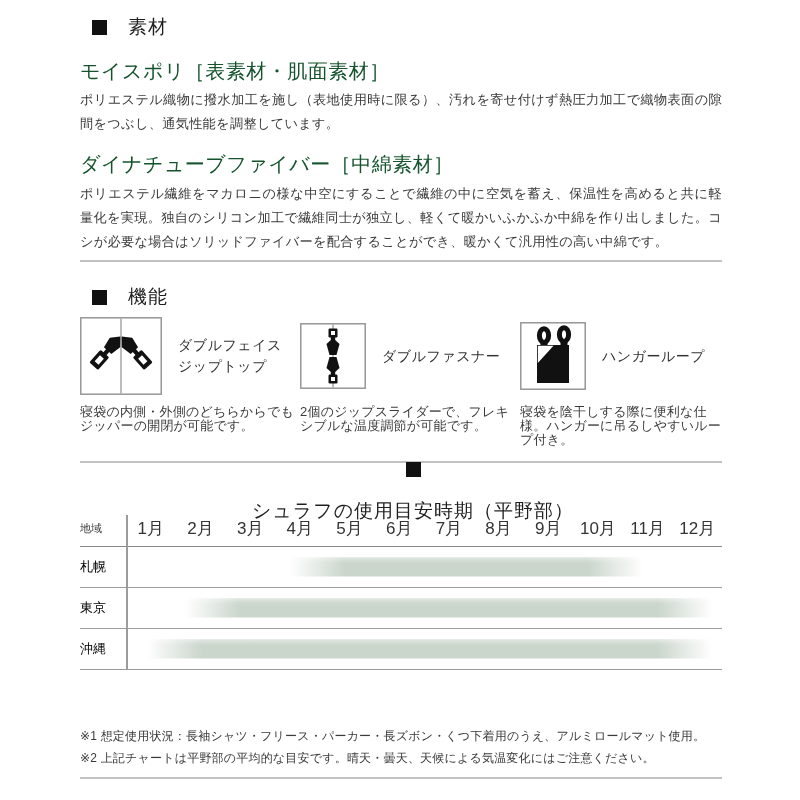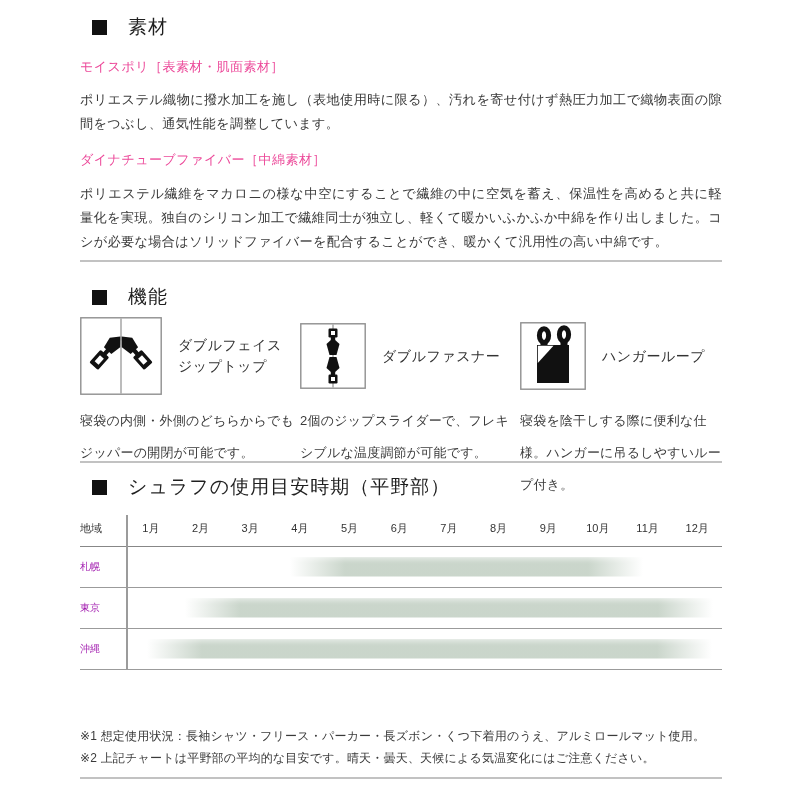--- a/index.html
+++ b/index.html
@@ -12,41 +12,41 @@
   .page{position:relative;width:800px;height:800px;background:#fff;overflow:hidden;}
   .abs{position:absolute;left:80px;width:642px;}
 
   
   .sec-heading{
     display:flex;align-items:center;gap:21px;
     font-size:19px;font-weight:500;color:#1f1f1f;letter-spacing:1px;padding-left:12px;
   }
   .sq{width:15px;height:15px;background:#111;flex:0 0 auto;}
 
-  .sub-title{font-size:13px;color:#ec4899;letter-spacing:0.5px;}
+  .sub-title{font-size:20px;color:#14532d;letter-spacing:0.5px;}
   .body-text{font-size:13.2px;line-height:24px;color:#3a3a3a;letter-spacing:0.3px;text-align:justify;}
 
   .divider{height:2px;background:#c2c2c2;}
 
   
   .feat-col{position:absolute;top:316px;}
   .feat-top{display:flex;align-items:center;gap:16px;height:80px;}
   .feat-label{font-size:14px;line-height:21px;color:#333;letter-spacing:0.5px;}
-  .feat-desc{margin-top:9px;font-size:13px;line-height:32px;color:#3a3a3a;letter-spacing:0.2px;}
+  .feat-desc{margin-top:9px;font-size:13px;line-height:14px;color:#3a3a3a;letter-spacing:0.2px;}
   .icon-box{flex:0 0 auto;display:block;}
 
   
   .chart{position:absolute;left:80px;top:512px;width:642px;}
   .vline{position:absolute;left:46px;top:3px;bottom:0;width:1.5px;background:#9b9b9b;}
   .chart-header{height:33.5px;display:flex;border-bottom:1.5px solid #878787;}
   .axis-corner{width:46px;display:flex;align-items:center;font-size:11px;color:#333;}
   .months{flex:1;display:flex;}
-  .month{flex:1;display:flex;align-items:center;justify-content:center;font-size:11px;color:#333;}
+  .month{flex:1;display:flex;align-items:center;justify-content:center;font-size:17px;color:#333;}
   .chart-row{height:40px;display:flex;border-bottom:1.5px solid #9b9b9b;}
-  .row-label{width:46px;display:flex;align-items:center;font-size:10px;color:#a21caf;}
+  .row-label{width:46px;display:flex;align-items:center;font-size:13px;color:#000000;}
   .row-plot{flex:1;position:relative;}
   .bar{position:absolute;top:50%;transform:translateY(-50%);height:19px;}
 
   .footnote{font-size:12px;line-height:22px;color:#3a3a3a;letter-spacing:0.2px;}
 </style>
 </head>
 <body>
 
 <div class="page">
 
@@ -132,21 +132,21 @@
       </svg>
       <div class="feat-label">
         <div>ハンガーループ</div>
       </div>
     </div>
     <div class="feat-desc">寝袋を陰干しする際に便利な仕様。ハンガーに吊るしやすいループ付き。</div>
   </div>
 
   <div class="abs divider" style="top:461px;"></div>
 
-  <div class="abs sec-heading" style="top:474px;">
+  <div class="abs sec-heading" style="top:462px;flex-direction:column;">
     <span class="sq"></span>
     <span>シュラフの使用目安時期（平野部）</span>
   </div>
 
   <div class="chart">
     <div class="vline"></div>
     <div class="chart-header">
       <div class="axis-corner">地域</div>
       <div class="months">
           <div class="month">1月</div>

